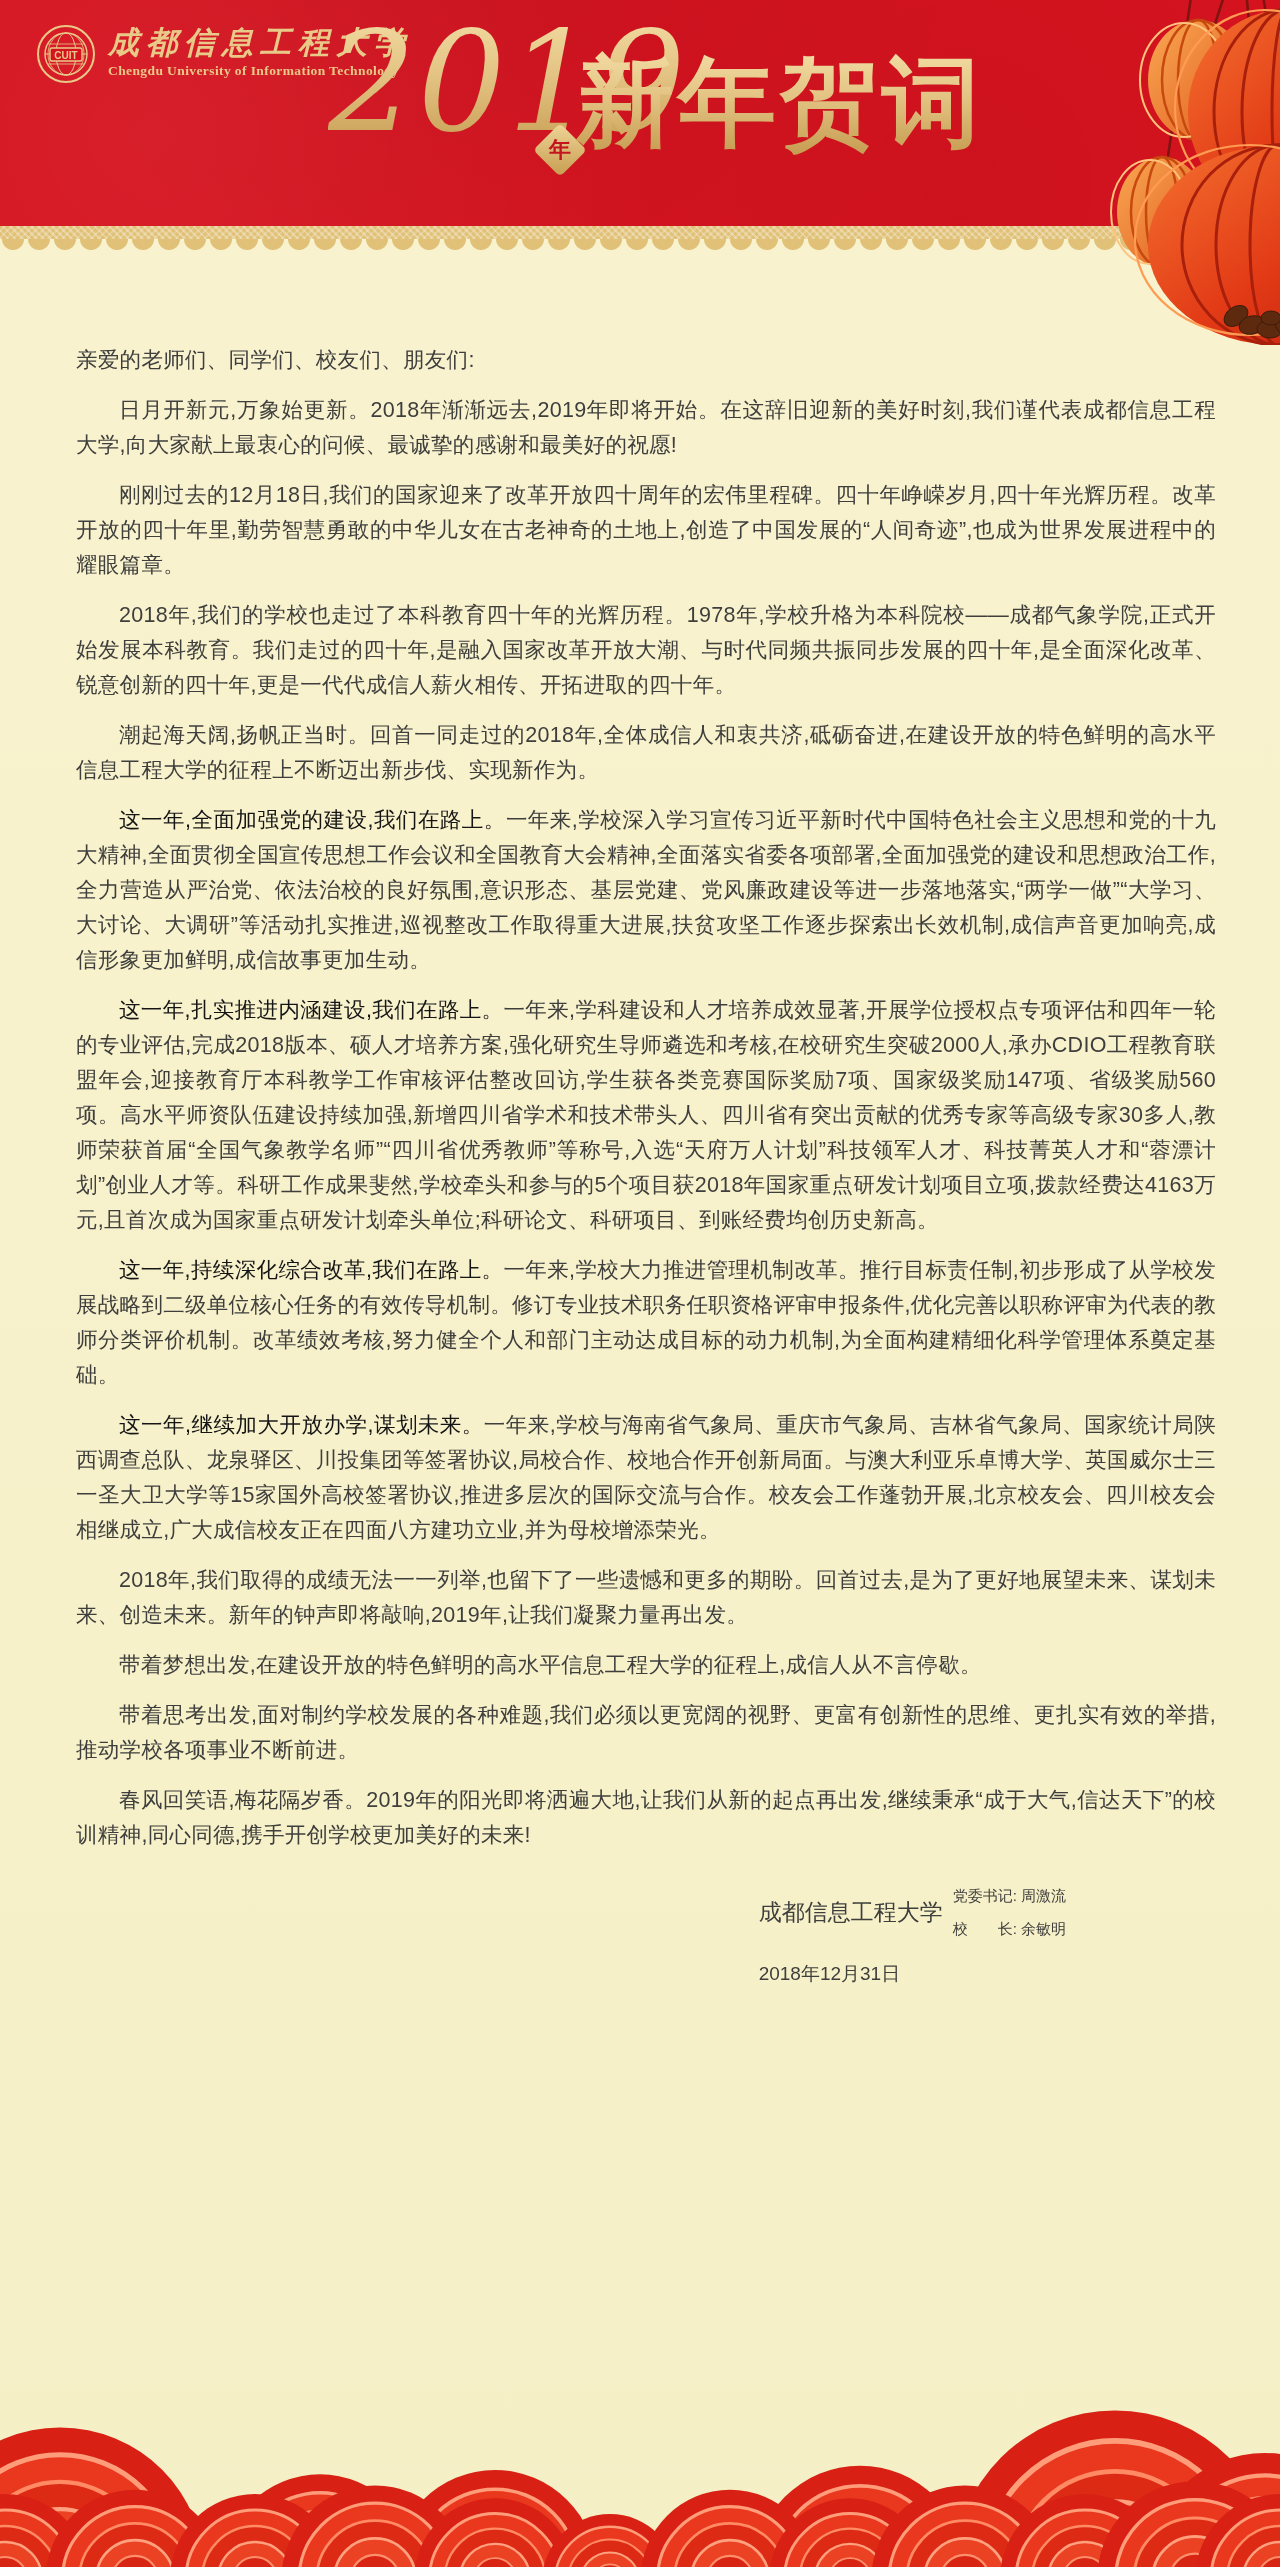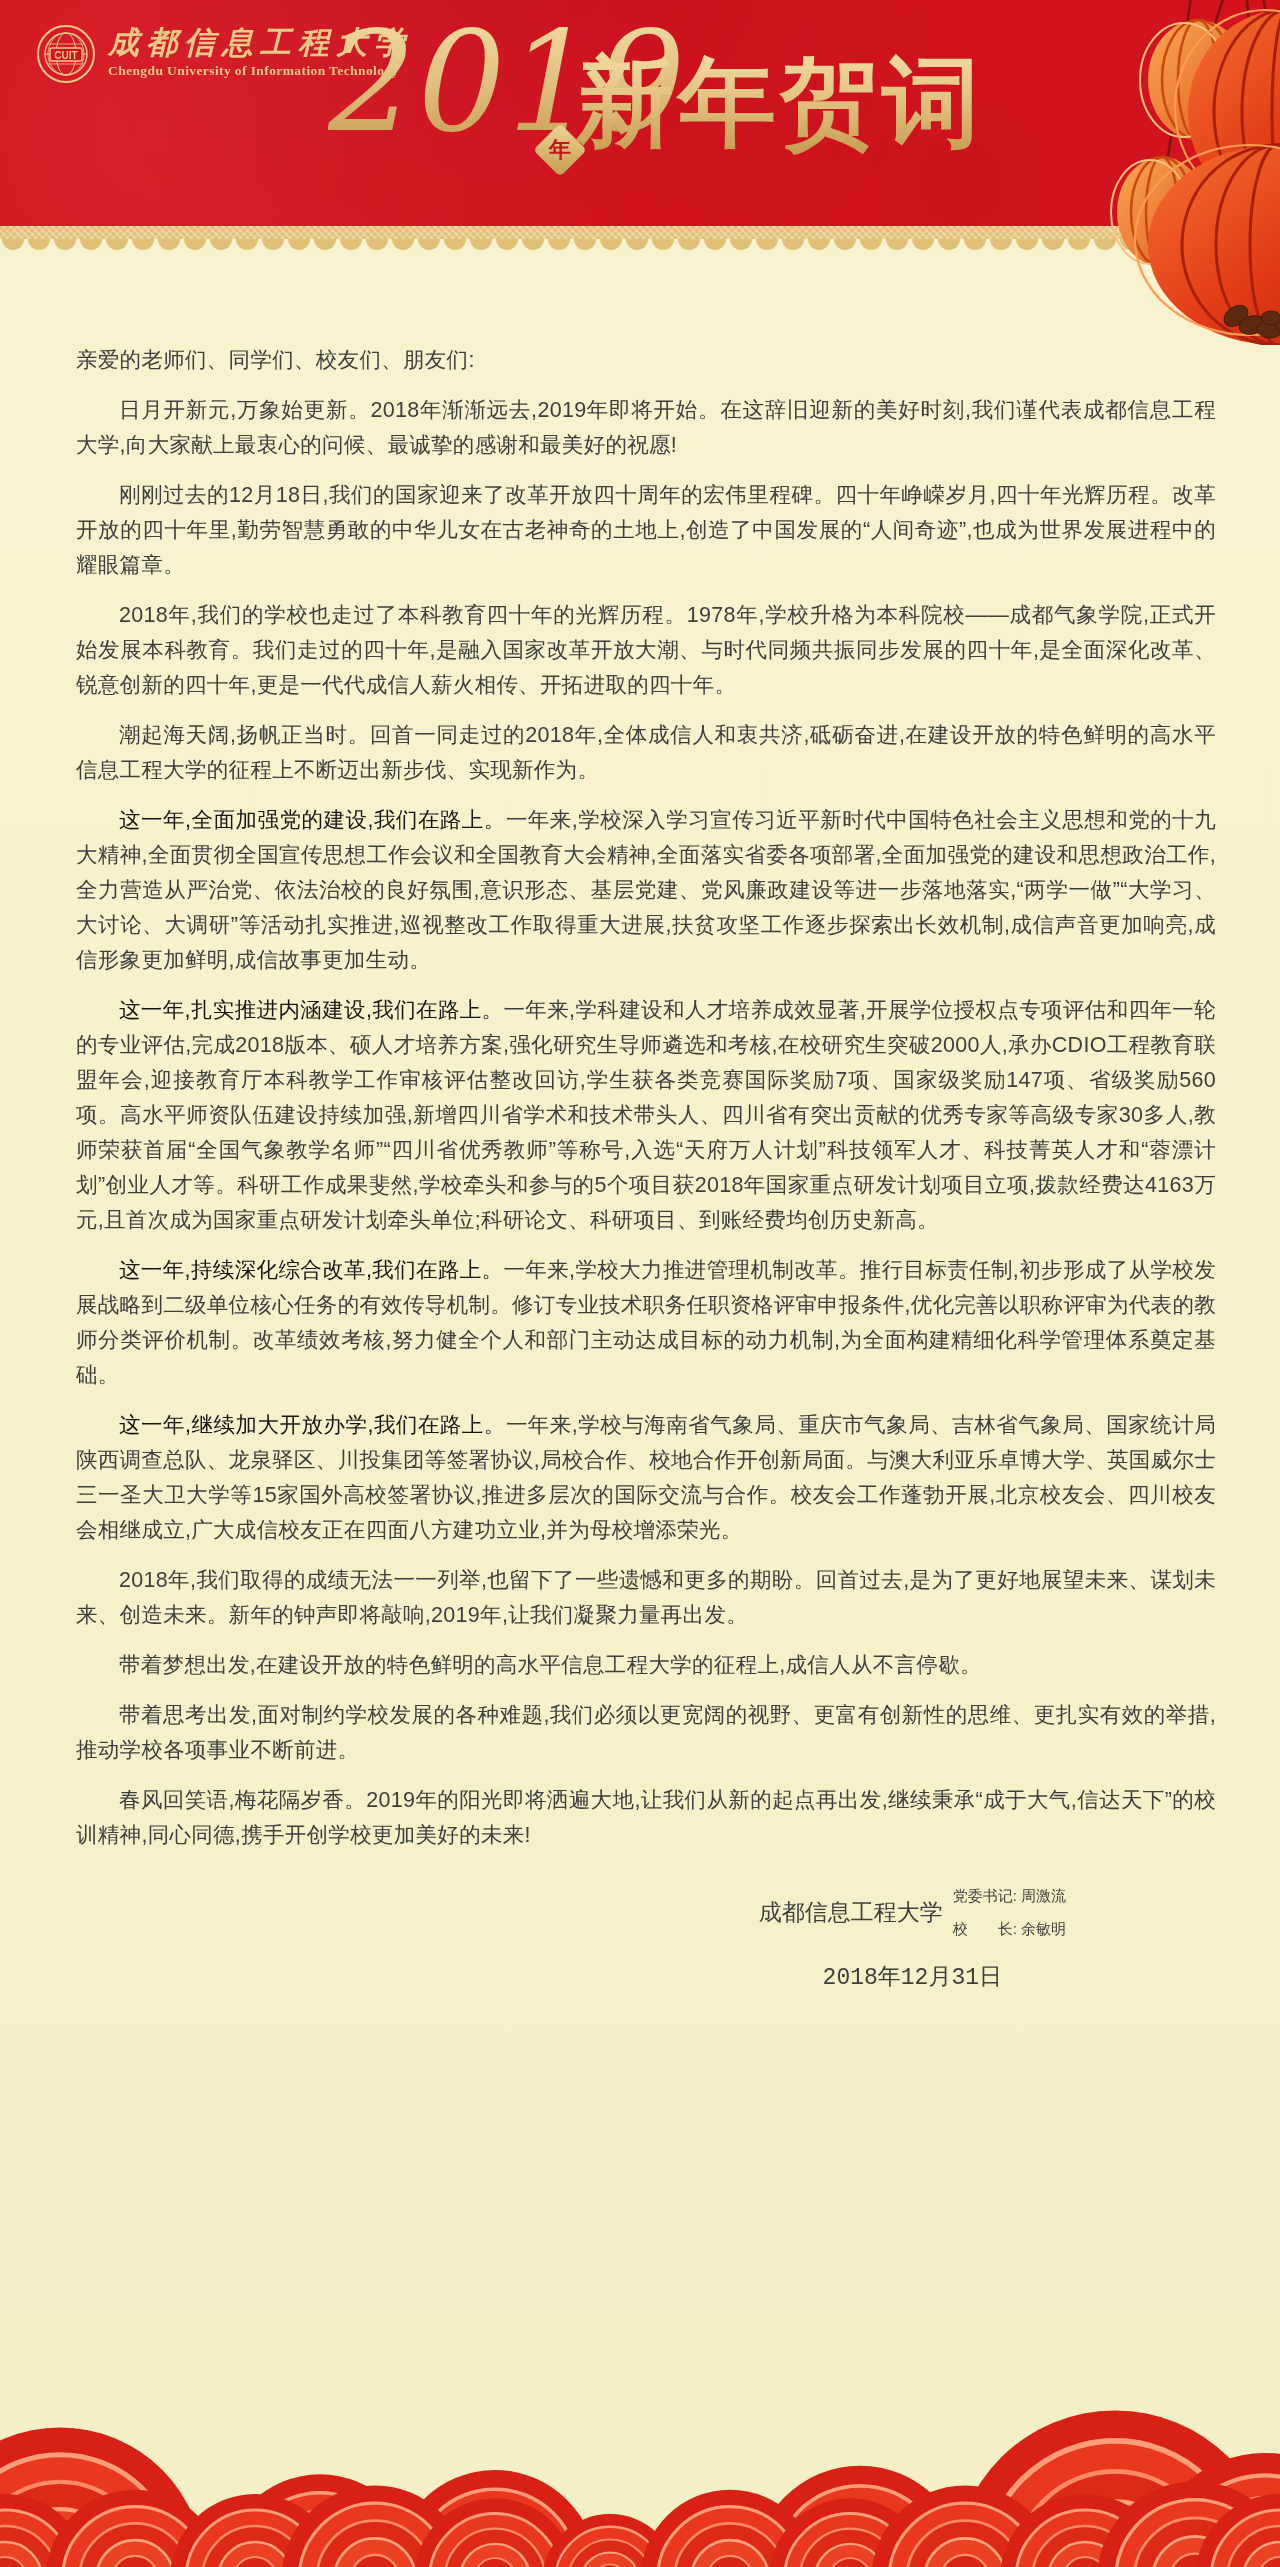--- a/index.html
+++ b/index.html
@@ -74,21 +74,21 @@
     margin:0 0 15px 12px;font-size:21.5px;line-height:35px;
     text-align:justify;text-indent:2em;letter-spacing:0.3px;
   }
   .letter p.salutation{text-indent:0;}
   .letter .lead{color:#151515;font-weight:normal;}
   
   .signature{position:relative;z-index:1;width:fit-content;margin:26px 214px 0 auto;color:#3e3e3c;}
   .sig-row{display:flex;align-items:center;justify-content:flex-end;gap:10px;}
   .sig-org{font-size:23px;white-space:nowrap;}
   .sig-names{font-size:15px;line-height:33px;white-space:nowrap;}
-  .sig-date{text-align:center;font-size:23px;margin-top:16px;white-space:nowrap;font-family:Liberation Mono, monospace;}
+  .sig-date{text-align:left;font-size:19px;margin-top:16px;white-space:nowrap;}
   
   .bottom-decor{position:absolute;left:0;bottom:0;width:1280px;height:200px;z-index:4;pointer-events:none;}
 </style>
 </head>
 <body>
 
 <div class="poster">
 
   <div class="header">
     <div class="logo-block">
@@ -181,21 +181,21 @@
   <div class="letter">
     <p class="salutation">亲爱的老师们、同学们、校友们、朋友们:</p>
 
     <p><span>日月开新元,万象始更新。2018年渐渐远去,2019年即将开始。在这辞旧迎新的美好时刻,我们谨代表成都信息工程大学,向大家献上最衷心的问候、最诚挚的感谢和最美好的祝愿!</span></p>
     <p><span>刚刚过去的12月18日,我们的国家迎来了改革开放四十周年的宏伟里程碑。四十年峥嵘岁月,四十年光辉历程。改革开放的四十年里,勤劳智慧勇敢的中华儿女在古老神奇的土地上,创造了中国发展的“人间奇迹”,也成为世界发展进程中的耀眼篇章。</span></p>
     <p><span>2018年,我们的学校也走过了本科教育四十年的光辉历程。1978年,学校升格为本科院校——成都气象学院,正式开始发展本科教育。我们走过的四十年,是融入国家改革开放大潮、与时代同频共振同步发展的四十年,是全面深化改革、锐意创新的四十年,更是一代代成信人薪火相传、开拓进取的四十年。</span></p>
     <p><span>潮起海天阔,扬帆正当时。回首一同走过的2018年,全体成信人和衷共济,砥砺奋进,在建设开放的特色鲜明的高水平信息工程大学的征程上不断迈出新步伐、实现新作为。</span></p>
     <p><b class="lead">这一年,全面加强党的建设,我们在路上。</b><span>一年来,学校深入学习宣传习近平新时代中国特色社会主义思想和党的十九大精神,全面贯彻全国宣传思想工作会议和全国教育大会精神,全面落实省委各项部署,全面加强党的建设和思想政治工作,全力营造从严治党、依法治校的良好氛围,意识形态、基层党建、党风廉政建设等进一步落地落实,“两学一做”“大学习、大讨论、大调研”等活动扎实推进,巡视整改工作取得重大进展,扶贫攻坚工作逐步探索出长效机制,成信声音更加响亮,成信形象更加鲜明,成信故事更加生动。</span></p>
     <p><b class="lead">这一年,扎实推进内涵建设,我们在路上。</b><span>一年来,学科建设和人才培养成效显著,开展学位授权点专项评估和四年一轮的专业评估,完成2018版本、硕人才培养方案,强化研究生导师遴选和考核,在校研究生突破2000人,承办CDIO工程教育联盟年会,迎接教育厅本科教学工作审核评估整改回访,学生获各类竞赛国际奖励7项、国家级奖励147项、省级奖励560项。高水平师资队伍建设持续加强,新增四川省学术和技术带头人、四川省有突出贡献的优秀专家等高级专家30多人,教师荣获首届“全国气象教学名师”“四川省优秀教师”等称号,入选“天府万人计划”科技领军人才、科技菁英人才和“蓉漂计划”创业人才等。科研工作成果斐然,学校牵头和参与的5个项目获2018年国家重点研发计划项目立项,拨款经费达4163万元,且首次成为国家重点研发计划牵头单位;科研论文、科研项目、到账经费均创历史新高。</span></p>
     <p><b class="lead">这一年,持续深化综合改革,我们在路上。</b><span>一年来,学校大力推进管理机制改革。推行目标责任制,初步形成了从学校发展战略到二级单位核心任务的有效传导机制。修订专业技术职务任职资格评审申报条件,优化完善以职称评审为代表的教师分类评价机制。改革绩效考核,努力健全个人和部门主动达成目标的动力机制,为全面构建精细化科学管理体系奠定基础。</span></p>
-    <p><b class="lead">这一年,继续加大开放办学,我们在路上。</b><span>一年来,学校与海南省气象局、重庆市气象局、吉林省气象局、国家统计局陕西调查总队、龙泉驿区、川投集团等签署协议,局校合作、校地合作开创新局面。与澳大利亚乐卓博大学、英国威尔士三一圣大卫大学等15家国外高校签署协议,推进多层次的国际交流与合作。校友会工作蓬勃开展,北京校友会、四川校友会相继成立,广大成信校友正在四面八方建功立业,并为母校增添荣光。</span></p>
+    <p><b class="lead">这一年,继续加大开放办学,谋划未来。</b><span>一年来,学校与海南省气象局、重庆市气象局、吉林省气象局、国家统计局陕西调查总队、龙泉驿区、川投集团等签署协议,局校合作、校地合作开创新局面。与澳大利亚乐卓博大学、英国威尔士三一圣大卫大学等15家国外高校签署协议,推进多层次的国际交流与合作。校友会工作蓬勃开展,北京校友会、四川校友会相继成立,广大成信校友正在四面八方建功立业,并为母校增添荣光。</span></p>
     <p><span>2018年,我们取得的成绩无法一一列举,也留下了一些遗憾和更多的期盼。回首过去,是为了更好地展望未来、谋划未来、创造未来。新年的钟声即将敲响,2019年,让我们凝聚力量再出发。</span></p>
     <p><span>带着梦想出发,在建设开放的特色鲜明的高水平信息工程大学的征程上,成信人从不言停歇。</span></p>
     <p><span>带着思考出发,面对制约学校发展的各种难题,我们必须以更宽阔的视野、更富有创新性的思维、更扎实有效的举措,推动学校各项事业不断前进。</span></p>
     <p><span>春风回笑语,梅花隔岁香。2019年的阳光即将洒遍大地,让我们从新的起点再出发,继续秉承“成于大气,信达天下”的校训精神,同心同德,携手开创学校更加美好的未来!</span></p>
   </div>
 
   <div class="signature">
     <div class="sig-row">
       <span class="sig-org">成都信息工程大学</span>
       <div class="sig-names">

